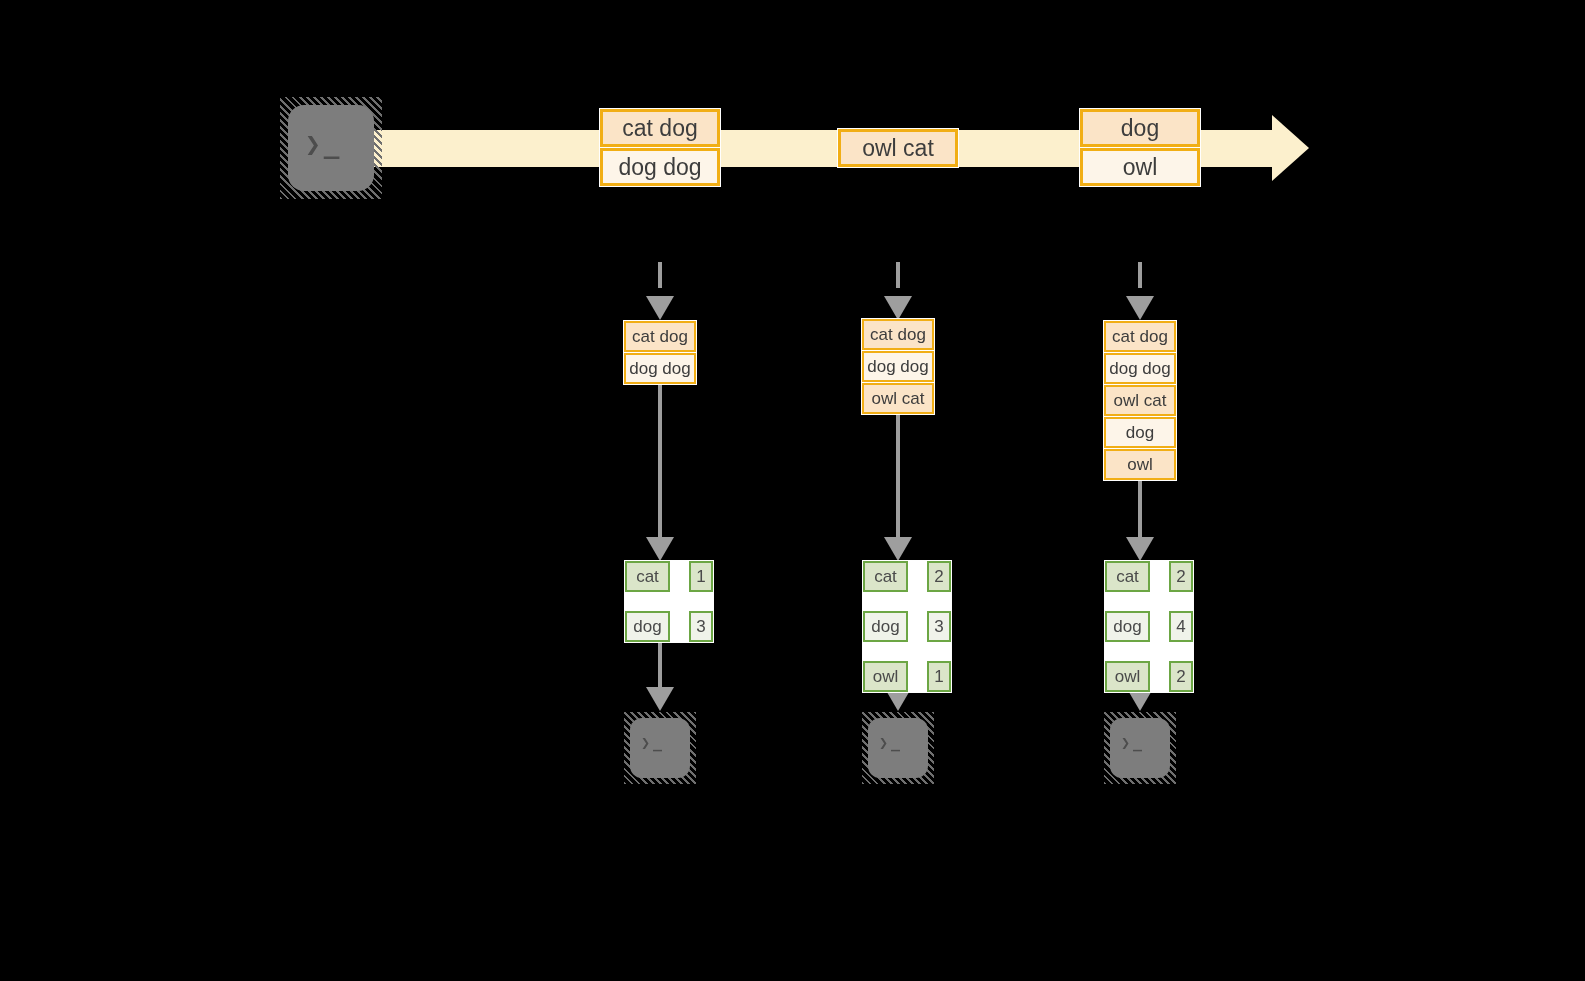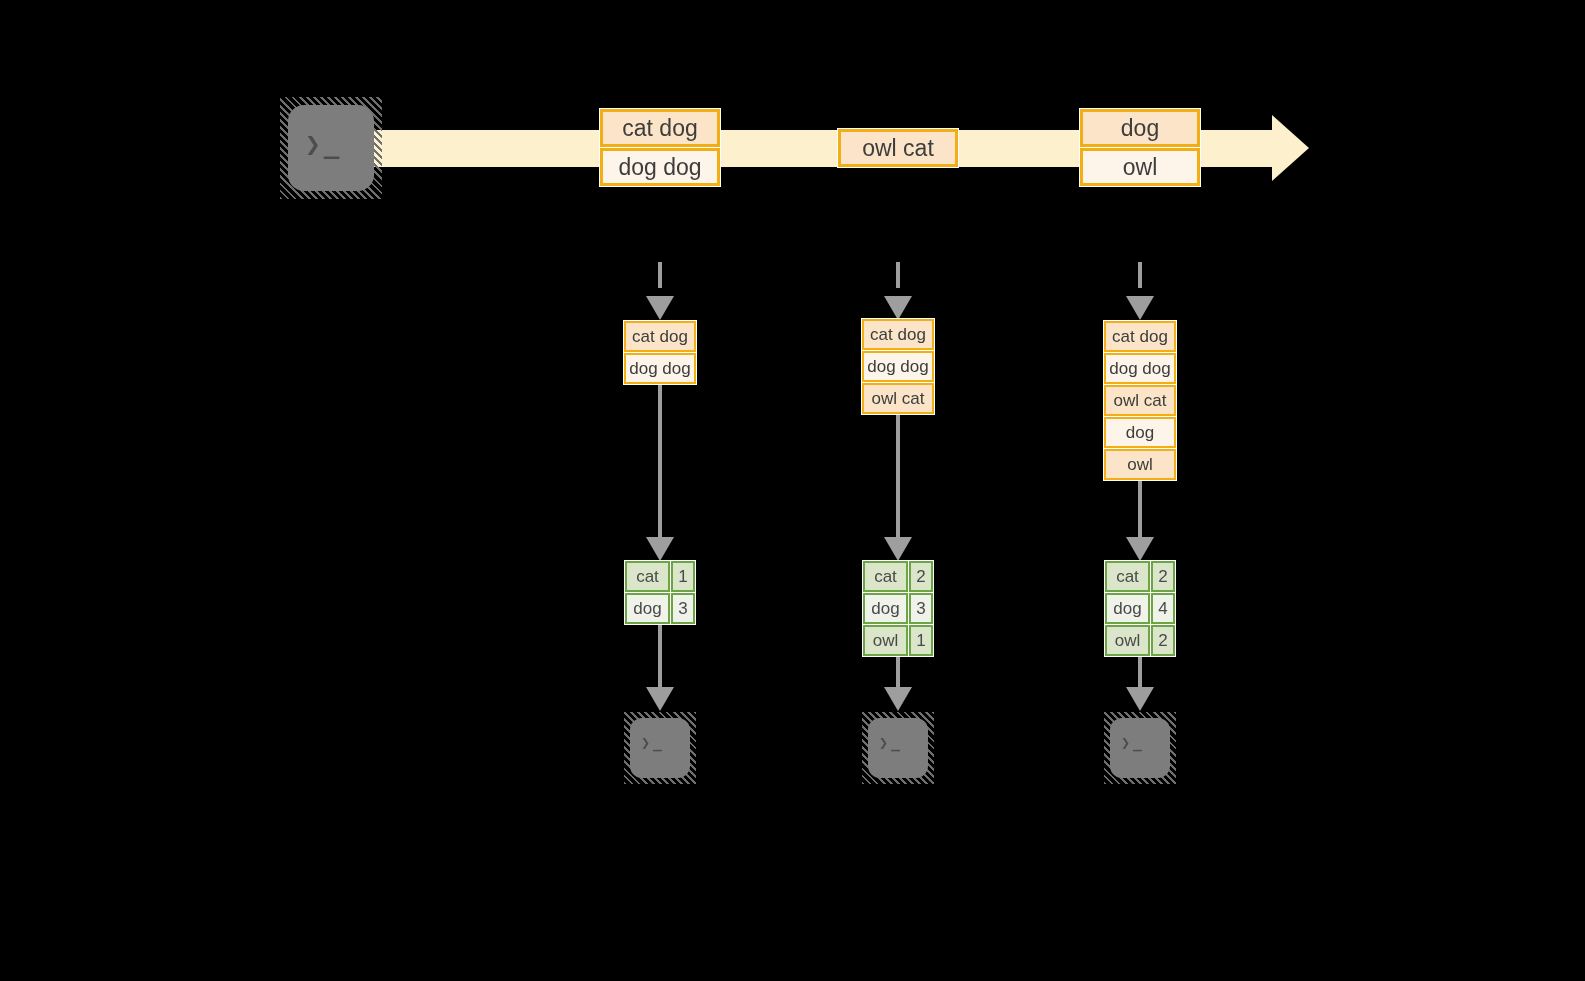--- a/index.html
+++ b/index.html
@@ -45,21 +45,21 @@
   }
   
   .band{
     position:absolute;left:690px;top:461px;width:434px;height:45px;background:#fff;z-index:2;
     display:flex;align-items:center;justify-content:center;
     font-size:33px;font-weight:300;color:#2a2a2a;letter-spacing:.5px;
   }
   .band::after{content:"";position:absolute;left:204px;top:0;bottom:0;width:4px;background:#e2e2e2;}
   
   .gtable{
-    position:absolute;background:#fff;display:grid;grid-template-columns:45px 24px;gap:1px;padding:1px;
+    position:absolute;background:#fff;display:grid;grid-template-columns:45px 24px;gap:19px;padding:1px;
     box-sizing:border-box;z-index:3;
   }
   .gcell{
     box-sizing:border-box;border:2px solid #6CA644;height:31px;
     display:flex;align-items:center;justify-content:center;font-size:17px;color:#4a4a4a;
   }
   .gcell.dark{background:#DBE5C9;}
   .gcell.light{background:#F0F3EA;}
 </style>
 </head>

